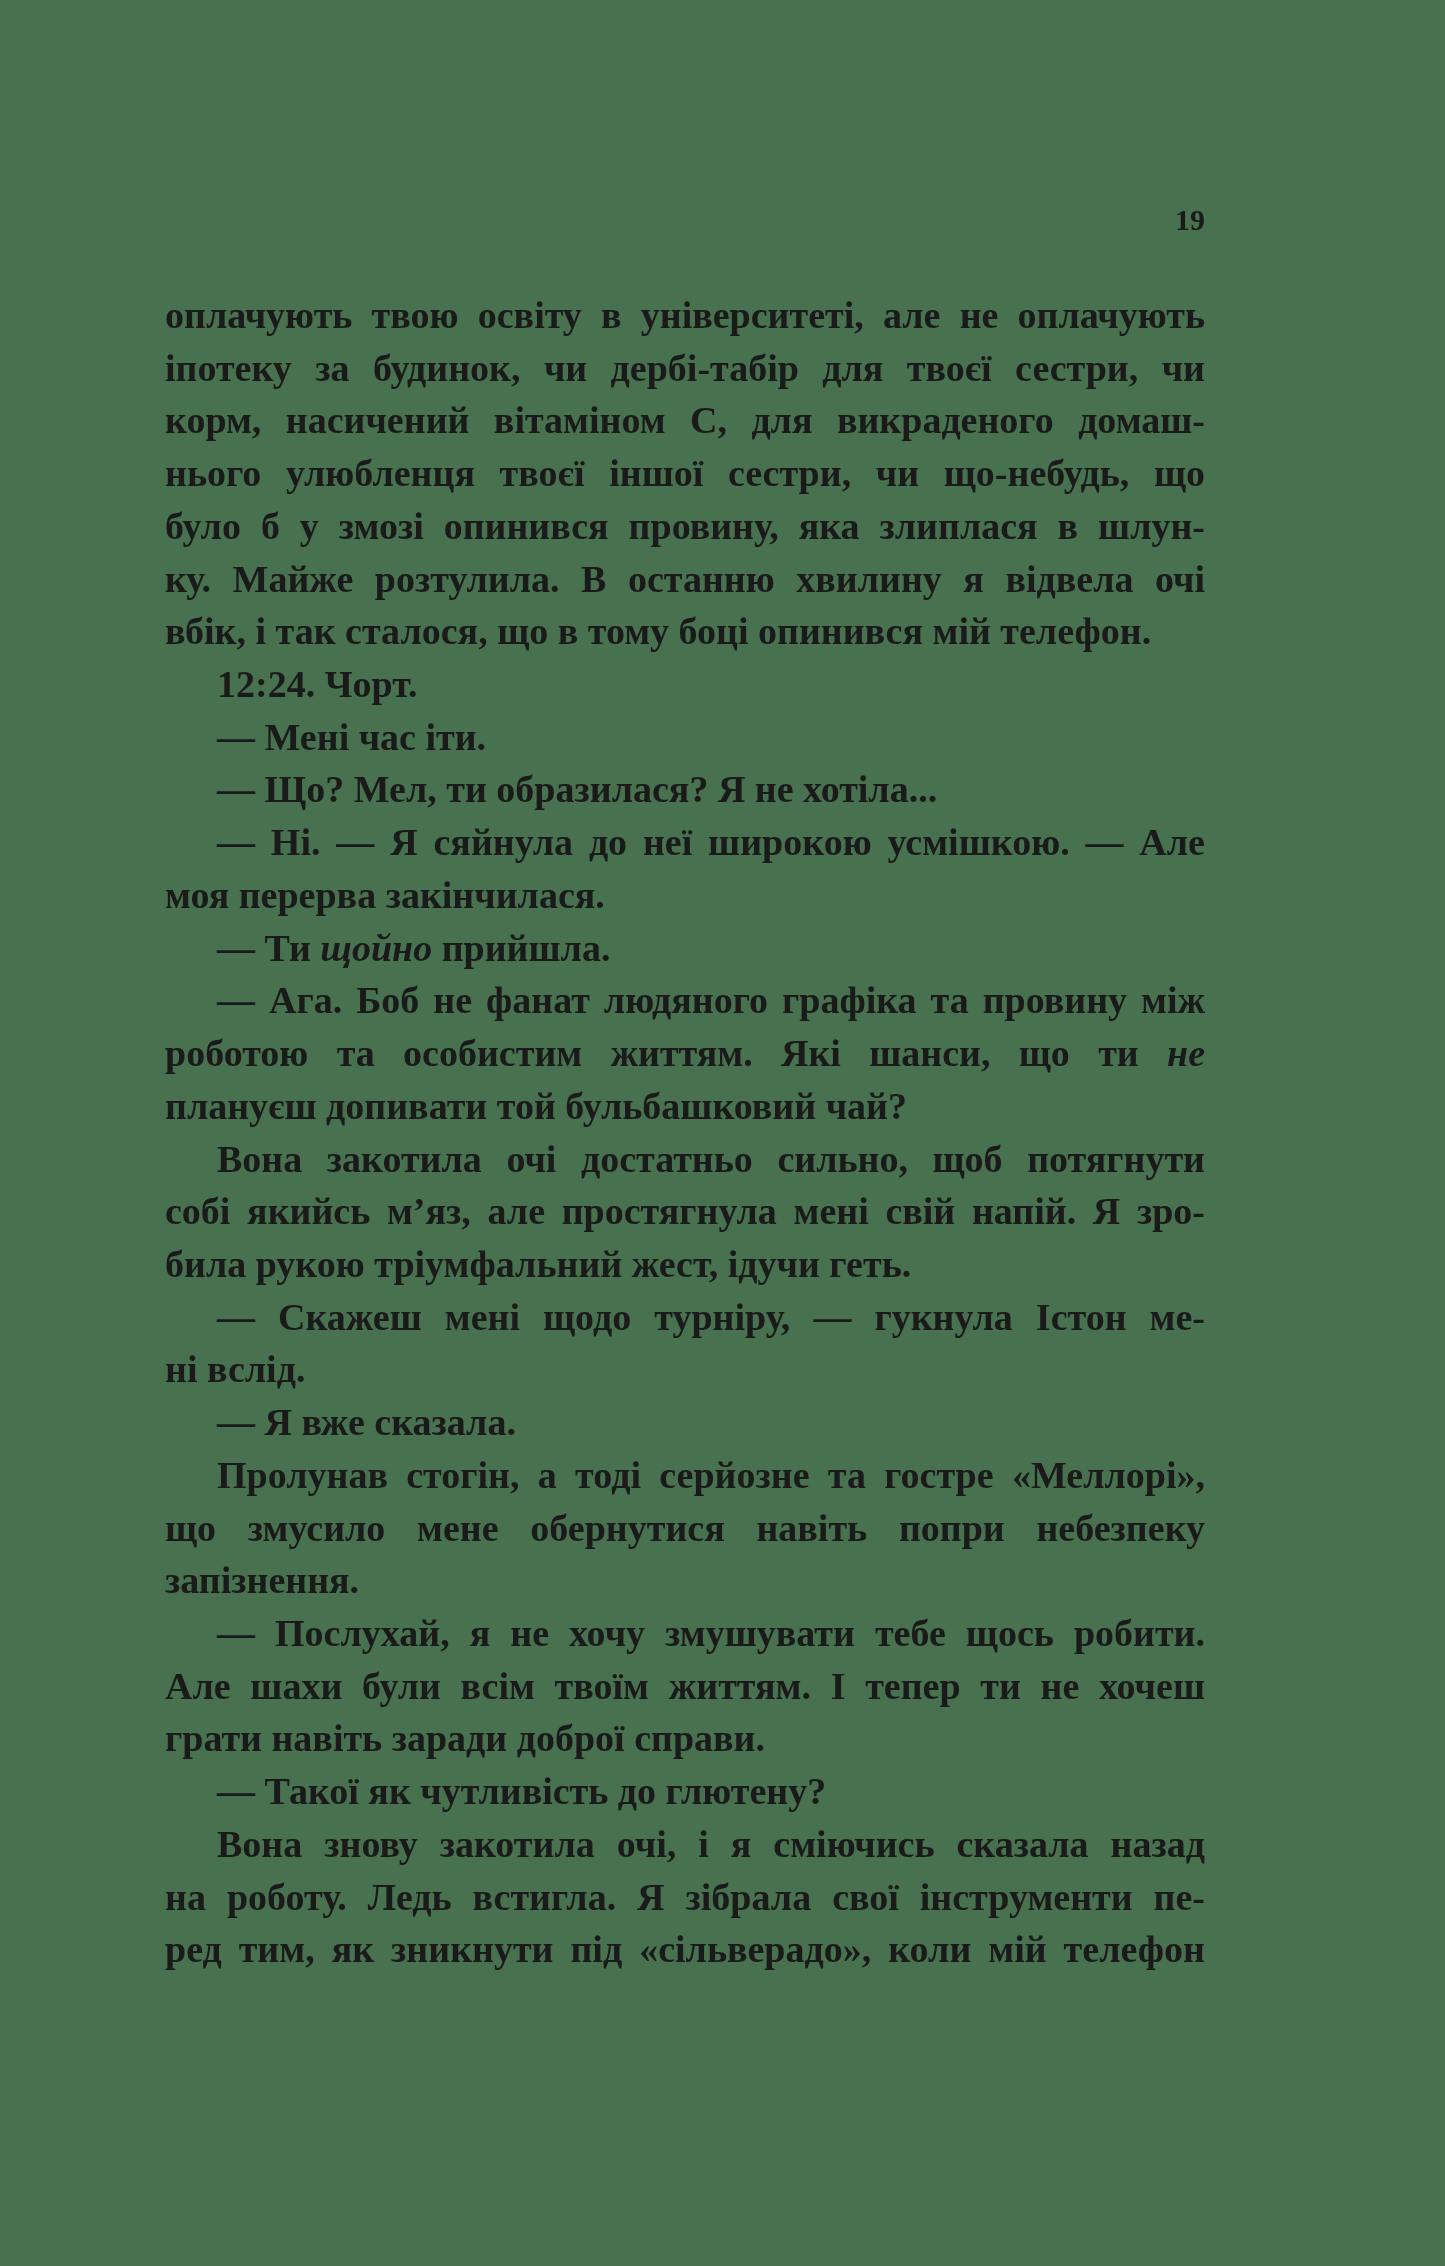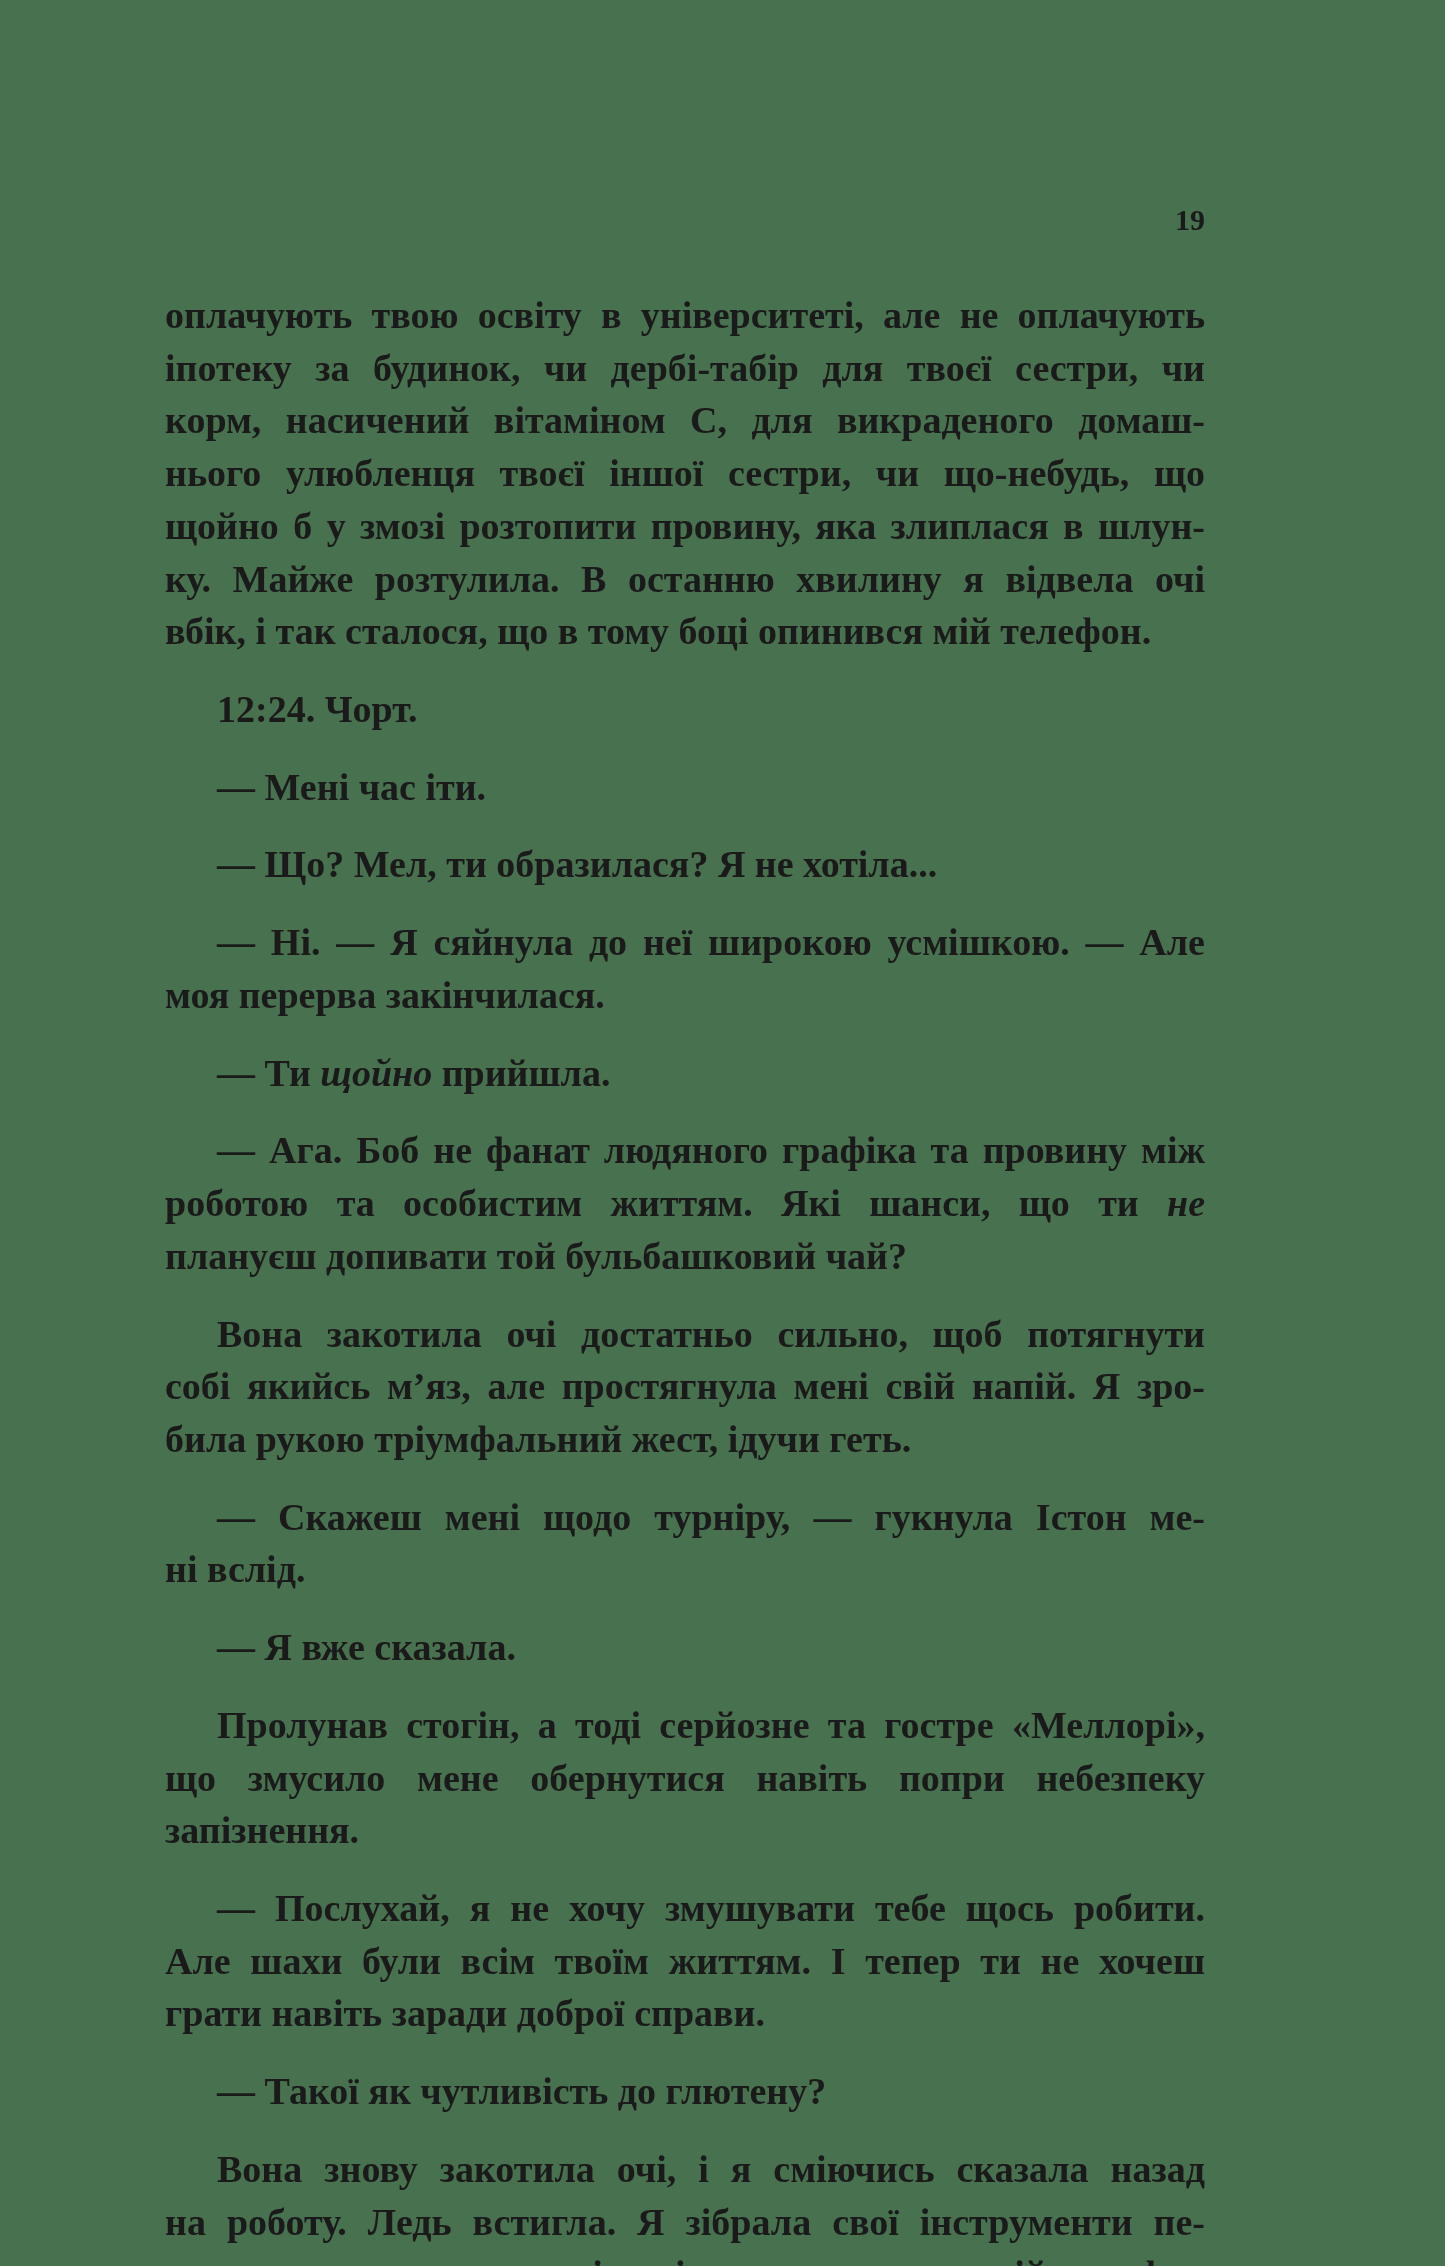--- a/index.html
+++ b/index.html
@@ -25,35 +25,35 @@
   .text {
     position: absolute;
     left: 165px;
     top: 289px;
     width: 1040px;
     font-size: 38px;
     line-height: 52.72px;
   }
   .ln { text-align: justify; text-align-last: justify; }
   .ln.end { text-align-last: left; }
-  .ln.in { text-indent: 52px; margin-top: 25px; }
+  .ln.in { text-indent: 52px; }
   .it { font-style: italic; }
 </style>
 </head>
 <body>
 
 <div class="page">
   <div class="pagenum">19</div>
 
   <div class="text">
     <div class="ln">оплачують твою освіту в університеті, але не оплачують</div>
     <div class="ln">іпотеку за будинок, чи дербі-табір для твоєї сестри, чи</div>
     <div class="ln">корм, насичений вітаміном С, для викраденого домаш-</div>
     <div class="ln">нього улюбленця твоєї іншої сестри, чи що-небудь, що</div>
-    <div class="ln">щойно б у змозі розтопити провину, яка злиплася в шлун-</div>
+    <div class="ln">було б у змозі опинився провину, яка злиплася в шлун-</div>
     <div class="ln">ку. Майже розтулила. В останню хвилину я відвела очі</div>
     <div class="ln end">вбік, і так сталося, що в тому боці опинився мій телефон.</div>
     <div class="ln in end">12:24. Чорт.</div>
     <div class="ln in end">— Мені час іти.</div>
     <div class="ln in end">— Що? Мел, ти образилася? Я не хотіла...</div>
     <div class="ln in">— Ні. — Я сяйнула до неї широкою усмішкою. — Але</div>
     <div class="ln end">моя перерва закінчилася.</div>
     <div class="ln in end"><span>— Ти </span><span class="it">щойно</span><span> прийшла.</span></div>
     <div class="ln in">— Ага. Боб не фанат людяного графіка та провину між</div>
     <div class="ln"><span>роботою та особистим життям. Які шанси, що ти </span><span class="it">не</span></div>

